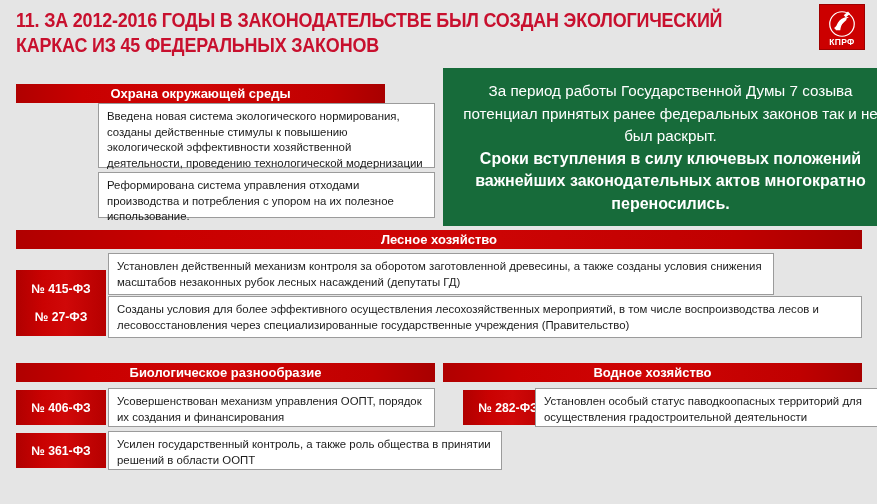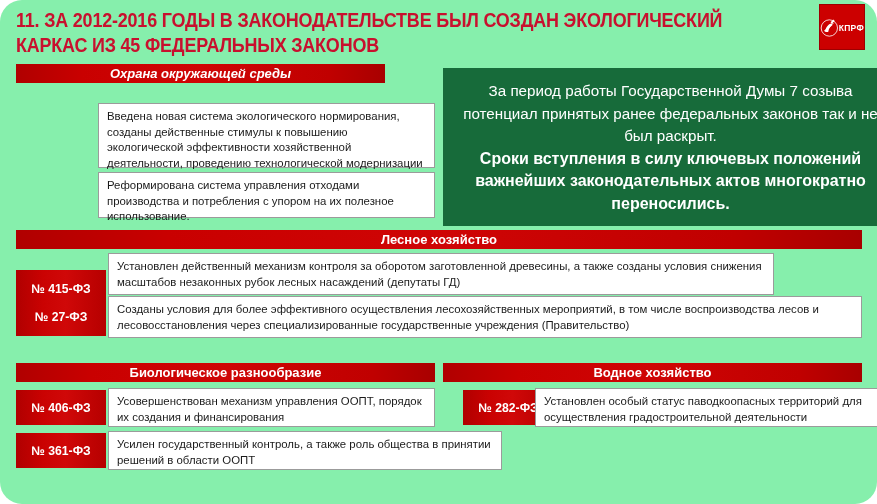--- a/index.html
+++ b/index.html
@@ -11,22 +11,21 @@
     height: 504px;
     background: #ffffff;
     font-family: "Liberation Sans", sans-serif;
     overflow: hidden;
     position: relative;
   }
   .slide {
     position: relative;
     width: 877px;
     height: 504px;
-    background: #86efac;
-    border-radius: 22px;
+    background: #e5e5e5;
   }
 
   
   .title-row {
     position: absolute;
     left: 16px;
     top: 8px;
     width: 790px;
   }
   .slide-title {
@@ -46,21 +45,21 @@
   .logo {
     position: absolute;
     right: 12px;
     top: 4px;
     width: 46px;
     height: 46px;
     background: #CC0000;
     border: 1px solid #9e0000;
     box-sizing: border-box;
     display: flex;
-    flex-direction: row;
+    flex-direction: column;
     align-items: center;
     justify-content: center;
     padding-top: 2px;
   }
   .logo-emblem {
     width: 28px;
     height: 28px;
     display: block;
   }
   .logo-text {
@@ -130,21 +129,21 @@
     line-height: 22.5px;
     font-weight: normal;
   }
   .green-p2 {
     font-size: 16px;
     line-height: 22.5px;
     font-weight: bold;
   }
 
   
-  #bar-env      { left: 16px;  top: 64px;  width: 369px; font-style: italic; }
+  #bar-env      { left: 16px;  top: 84px;  width: 369px; }
   #env-box-1    { left: 98px;  top: 103px; width: 337px; height: 65px; }
   #env-box-2    { left: 98px;  top: 172px; width: 337px; height: 46px; }
 
   
   #bar-forest   { left: 16px;  top: 230px; width: 846px; }
   #chip-415     { left: 16px;  top: 255px; width: 90px;  height: 38px; margin-top: 15px; }
   #forest-box-1 { left: 108px; top: 253px; width: 666px; height: 42px; }
   #chip-27      { left: 16px;  top: 298px; width: 90px;  height: 38px; }
   #forest-box-2 { left: 108px; top: 296px; width: 754px; height: 42px; }
 

